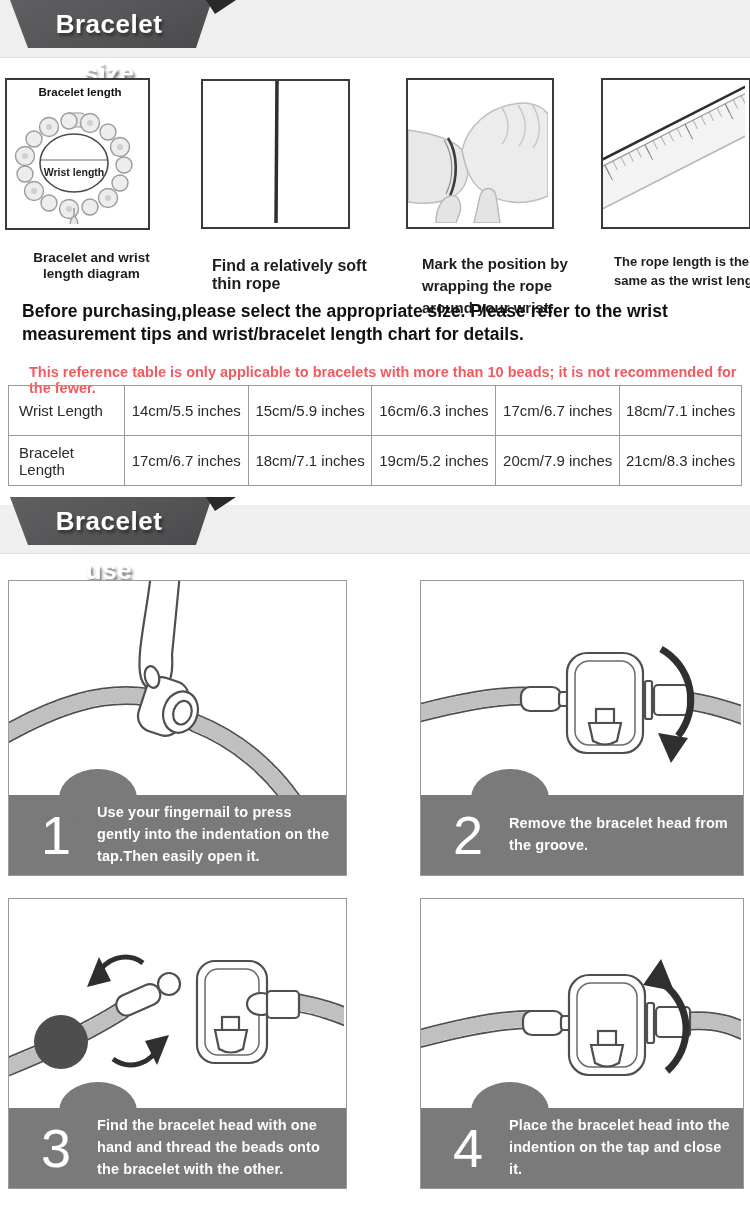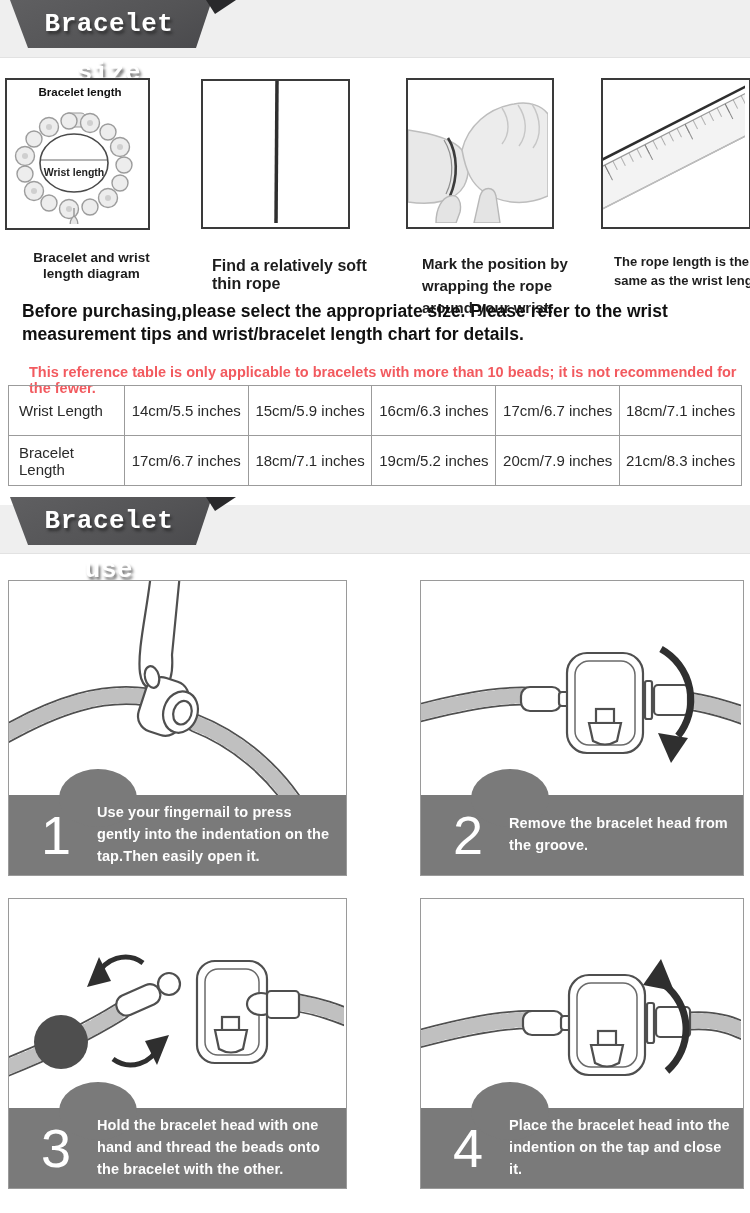--- a/index.html
+++ b/index.html
@@ -15,21 +15,21 @@
   .banner{position:absolute;width:245px;height:50px;left:0;}
   .banner-1{top:0;}
   .banner-2{top:497px;}
   .banner-body{position:absolute;top:0;left:0;width:240px;height:48px;
     background:linear-gradient(155deg,#606062 0%,#545456 55%,#47474a 100%);
     clip-path:polygon(10px 0,212px 0,196px 100%,28px 100%);}
   .banner-fold{position:absolute;top:0;left:206px;width:30px;height:14px;background:#29292b;
     clip-path:polygon(0 0,100% 0,30% 100%);}
   .banner-text{position:absolute;top:0;left:30px;width:158px;height:48px;line-height:49px;
     text-align:center;color:#fff;font-size:26px;font-weight:bold;letter-spacing:.5px;
-    text-shadow:2px 3px 3px rgba(25,25,25,.6);font-family:Liberation Mono, monospace;}
+    text-shadow:2px 3px 3px rgba(25,25,25,.6);}
 
   
   .mbox{position:absolute;background:#fff;border:2px solid #3a3a3a;}
   .box-1{left:5px;top:78px;width:141px;height:148px;}
   .box-2{left:201px;top:79px;width:145px;height:146px;}
   .box-3{left:406px;top:78px;width:144px;height:147px;}
   .box-4{left:601px;top:78px;width:146px;height:147px;}
   .mbox svg{display:block;}
 
   .mcap{position:absolute;font-weight:bold;color:#1d1d1d;margin:16px;}
@@ -281,21 +281,21 @@
       <rect class="part" x="188" y="62" width="70" height="102" rx="18" stroke-width="2.4"></rect>
       <rect class="part-thin" x="196" y="70" width="54" height="86" rx="13"></rect>
       <ellipse class="part" cx="252" cy="105" rx="14" ry="11" stroke-width="2"></ellipse>
       <rect class="part" x="213" y="118" width="17" height="13" stroke-width="1.8"></rect>
       <path class="part" d="M 206 131 L 238 131 L 234 150 Q 222 157 210 150 Z" stroke-width="1.8"></path>
       <rect class="part" x="258" y="92" width="32" height="27" rx="4" stroke-width="1.8"></rect>
     </svg>
     <div class="step-band">
       <div class="bump"></div>
       <div class="step-num">3</div>
-      <div class="step-text">Hold the bracelet head with one hand and thread the beads onto the bracelet with the other.</div>
+      <div class="step-text">Find the bracelet head with one hand and thread the beads onto the bracelet with the other.</div>
     </div>
   </div>
 
   <div class="panel panel-4">
     <svg class="illus" width="320" height="209" viewBox="0 0 320 209">
       <path class="to" d="M -10 142 C 55 124, 92 119, 120 121"></path>
       <path class="ti" d="M -10 142 C 55 124, 92 119, 120 121"></path>
       <path class="th" d="M -10 142 C 55 124, 92 119, 120 121"></path>
       <path class="to" d="M 269 122 C 298 120, 315 128, 332 136"></path>
       <path class="ti" d="M 269 122 C 298 120, 315 128, 332 136"></path>

